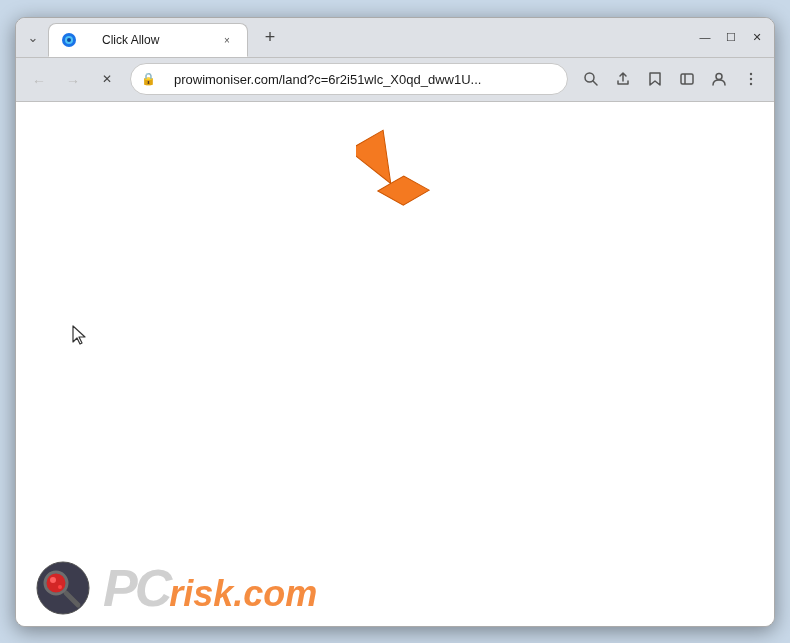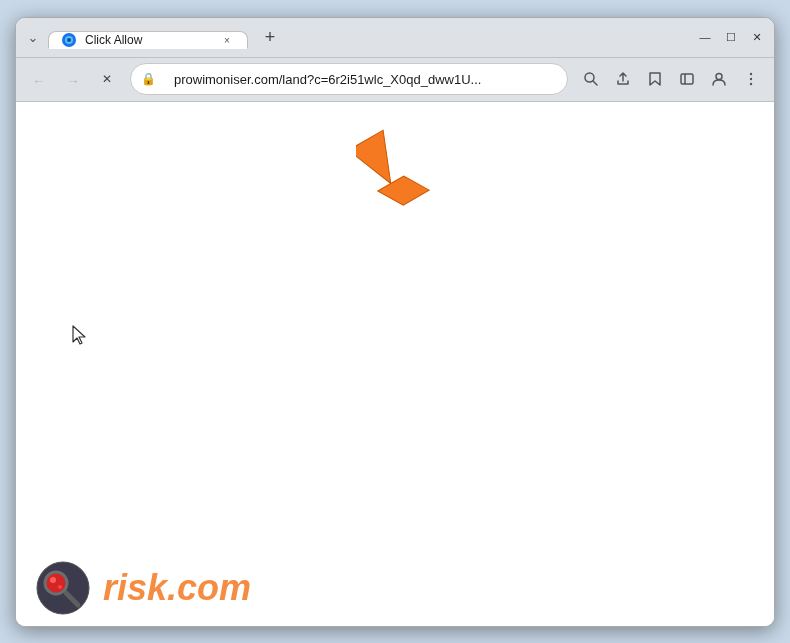--- a/index.html
+++ b/index.html
@@ -29,25 +29,25 @@
       height: 40px;
       display: flex;
       align-items: center;
       padding: 0 8px;
       border-bottom: 1px solid #c0c0c0;
       gap: 4px;
     }
     .tab {
       background: #ffffff;
       border-radius: 8px 8px 0 0;
-      height: 18px;
+      height: 34px;
       display: flex;
       align-items: center;
       padding: 0 12px;
-      gap: 8px;
+      gap: 25px;
       min-width: 200px;
       max-width: 240px;
       position: relative;
       top: 3px;
       border: 1px solid #c0c0c0;
       border-bottom: 1px solid #fff;
     }
     .tab-title {
       font-size: 12px;
       color: #1a1a1a;
@@ -301,18 +301,19 @@
         <circle cx="20" cy="22" r="10" fill="#cc0000"></circle>
         <circle cx="17" cy="19" r="3" fill="#ff4444"></circle>
         <circle cx="24" cy="26" r="2" fill="#ff2222"></circle>
 
         <line x1="30" y1="32" x2="42" y2="44" stroke="#444" stroke-width="5" stroke-linecap="round"></line>
         <circle cx="20" cy="22" r="11" fill="none" stroke="#555" stroke-width="3"></circle>
       </svg>
 
       <div>
         <div style="display:flex; align-items:baseline; gap:0px;">
+          <span style="font-size:52px; font-weight:900; font-style:italic; color:#c8c8c8; line-height:1; letter-spacing:-3px;">PC</span>
           <span style="font-size:36px; font-weight:700; font-style:italic; color:#f47920; line-height:1;text-align:right;">risk.com</span>
         </div>
       </div>
     </div>
   </div>
 </div>
 
 </body></html>

